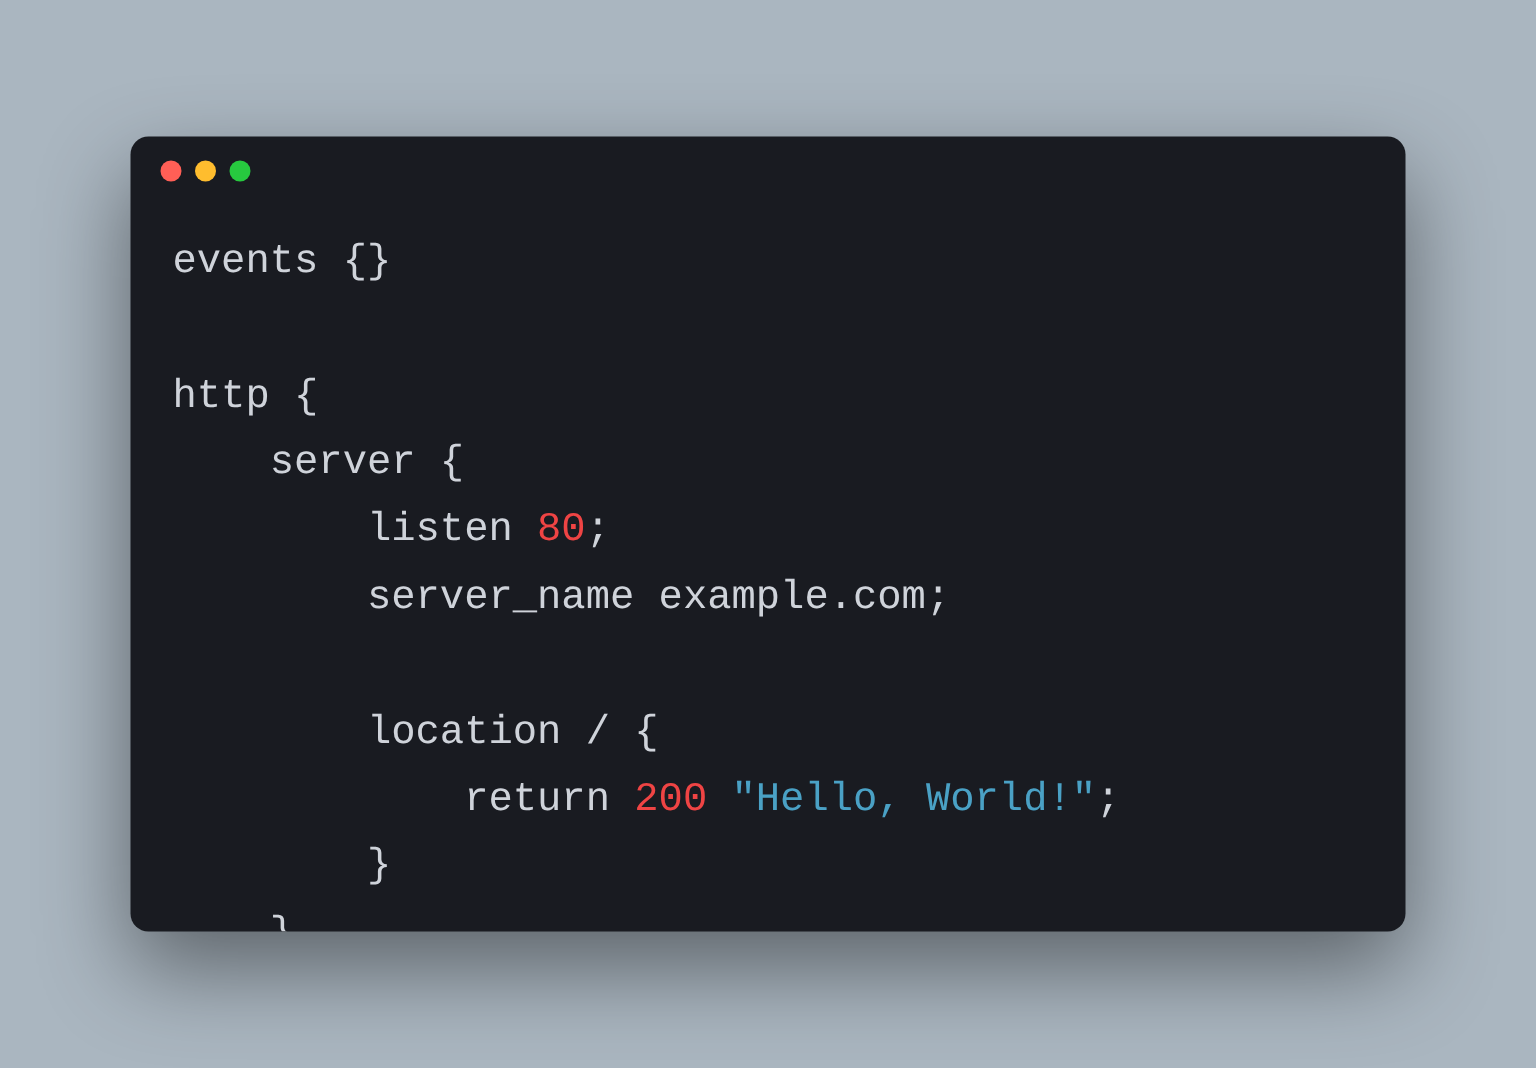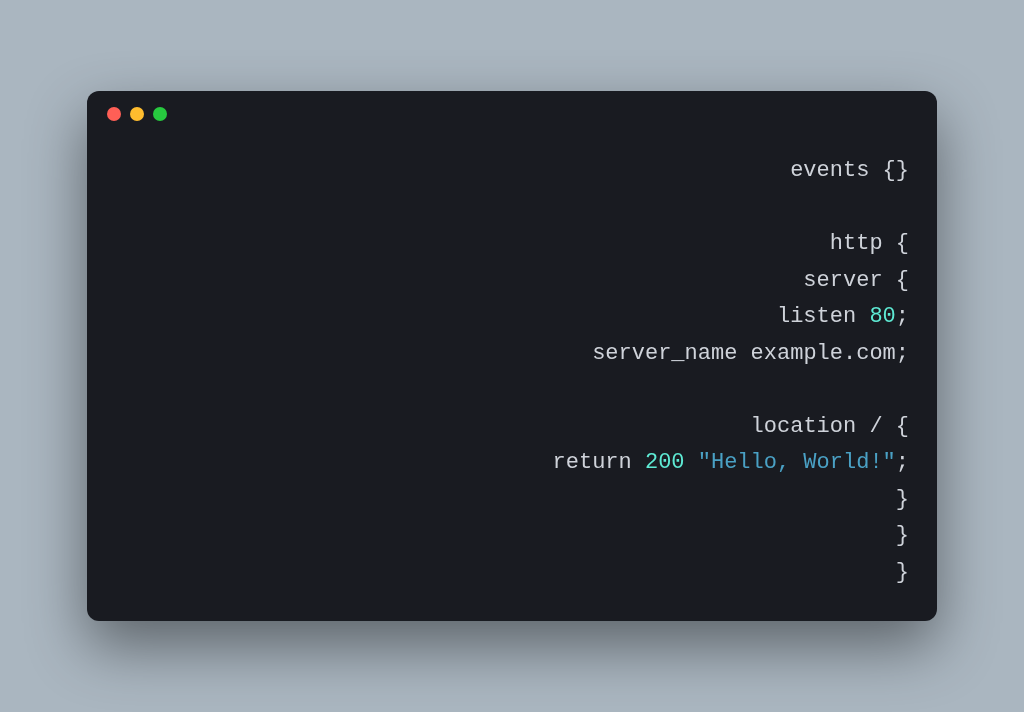--- a/index.html
+++ b/index.html
@@ -33,29 +33,28 @@
     width: 14px;
     height: 14px;
     border-radius: 50%;
   }
   .dot.red    { background: #ff5f56; }
   .dot.yellow { background: #ffbd2e; }
   .dot.green  { background: #27c93f; }
   .code {
     flex: 1;
     padding: 16px 28px 24px 28px;
-    font-size: 22px;
+    font-size: 27px;
     line-height: 1.66;
     color: #cfd3da;
     white-space: pre;
     overflow: hidden;
-    text-align: right;
   }
   .tok-plain   { color: #cfd3da; }
-  .tok-number  { color: #5eead4; }
+  .tok-number  { color: #ef4444; }
   .tok-string  { color: #4aa1c5; }
 </style>
 </head>
 <body>
 
 <div class="window">
   <div class="titlebar">
     <div class="dot red" title="close"></div>
     <div class="dot yellow" title="minimize"></div>
     <div class="dot green" title="zoom"></div>

